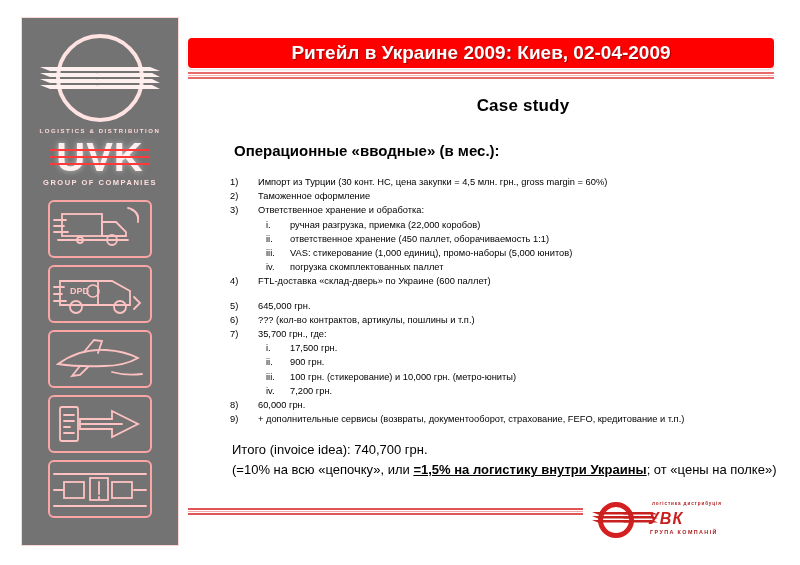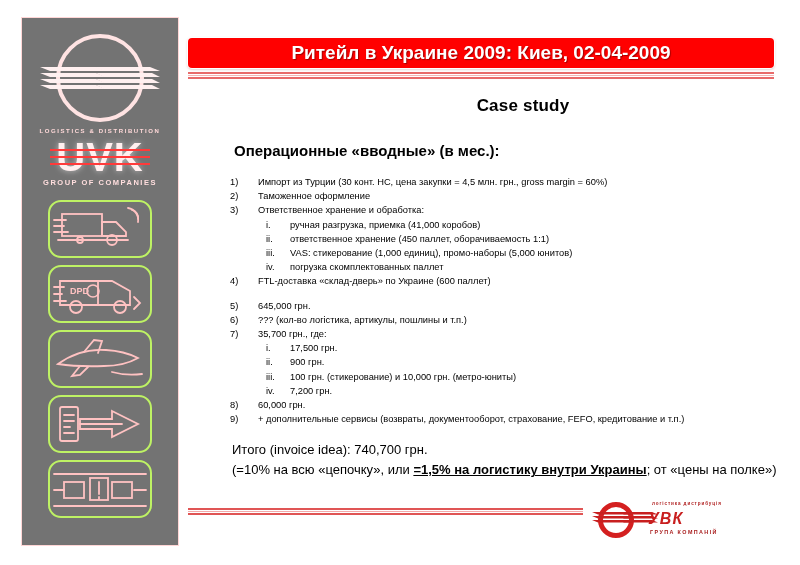--- a/index.html
+++ b/index.html
@@ -87,22 +87,22 @@
 
   .icon-strip {
     position: absolute;
     left: 0; top: 182px;
     width: 156px;
   }
   .icon-card {
     width: 104px;
     height: 58px;
     margin: 0 auto 7px auto;
-    border: 2px solid #bef264;
-    border-radius: 13px;
+    border: 2px solid #fca5a5;
+    border-radius: 6px;
     position: relative;
     box-sizing: border-box;
   }
   .icon-card svg { display: block; }
 
   
   .banner {
     position: absolute;
     left: 188px;
     top: 38px;
@@ -369,21 +369,21 @@
       <div class="li">
         <span class="mark">2)</span>
         <span class="txt">Таможенное оформление</span>
       </div>
       <div class="li">
         <span class="mark">3)</span>
         <span class="txt">Ответственное хранение и обработка:</span>
       </div>
       <div class="li sub">
         <span class="mark">i.</span>
-        <span class="txt">ручная разгрузка, приемка (41,000 коробов)</span>
+        <span class="txt">ручная разгрузка, приемка (22,000 коробов)</span>
       </div>
       <div class="li sub">
         <span class="mark">ii.</span>
         <span class="txt">ответственное хранение (450 паллет, оборачиваемость 1:1)</span>
       </div>
       <div class="li sub">
         <span class="mark">iii.</span>
         <span class="txt">VAS: стикерование (1,000 единиц), промо-наборы (5,000 юнитов)</span>
       </div>
       <div class="li sub">
@@ -398,21 +398,21 @@
 
   <div class="gap"></div>
 
   <div class="list" id="list2">
       <div class="li">
         <span class="mark">5)</span>
         <span class="txt">645,000 грн.</span>
       </div>
       <div class="li">
         <span class="mark">6)</span>
-        <span class="txt">??? (кол-во логістика, артикулы, пошлины и т.п.)</span>
+        <span class="txt">??? (кол-во контрактов, артикулы, пошлины и т.п.)</span>
       </div>
       <div class="li">
         <span class="mark">7)</span>
         <span class="txt">35,700 грн., где:</span>
       </div>
       <div class="li sub">
         <span class="mark">i.</span>
         <span class="txt">17,500 грн.</span>
       </div>
       <div class="li sub">

